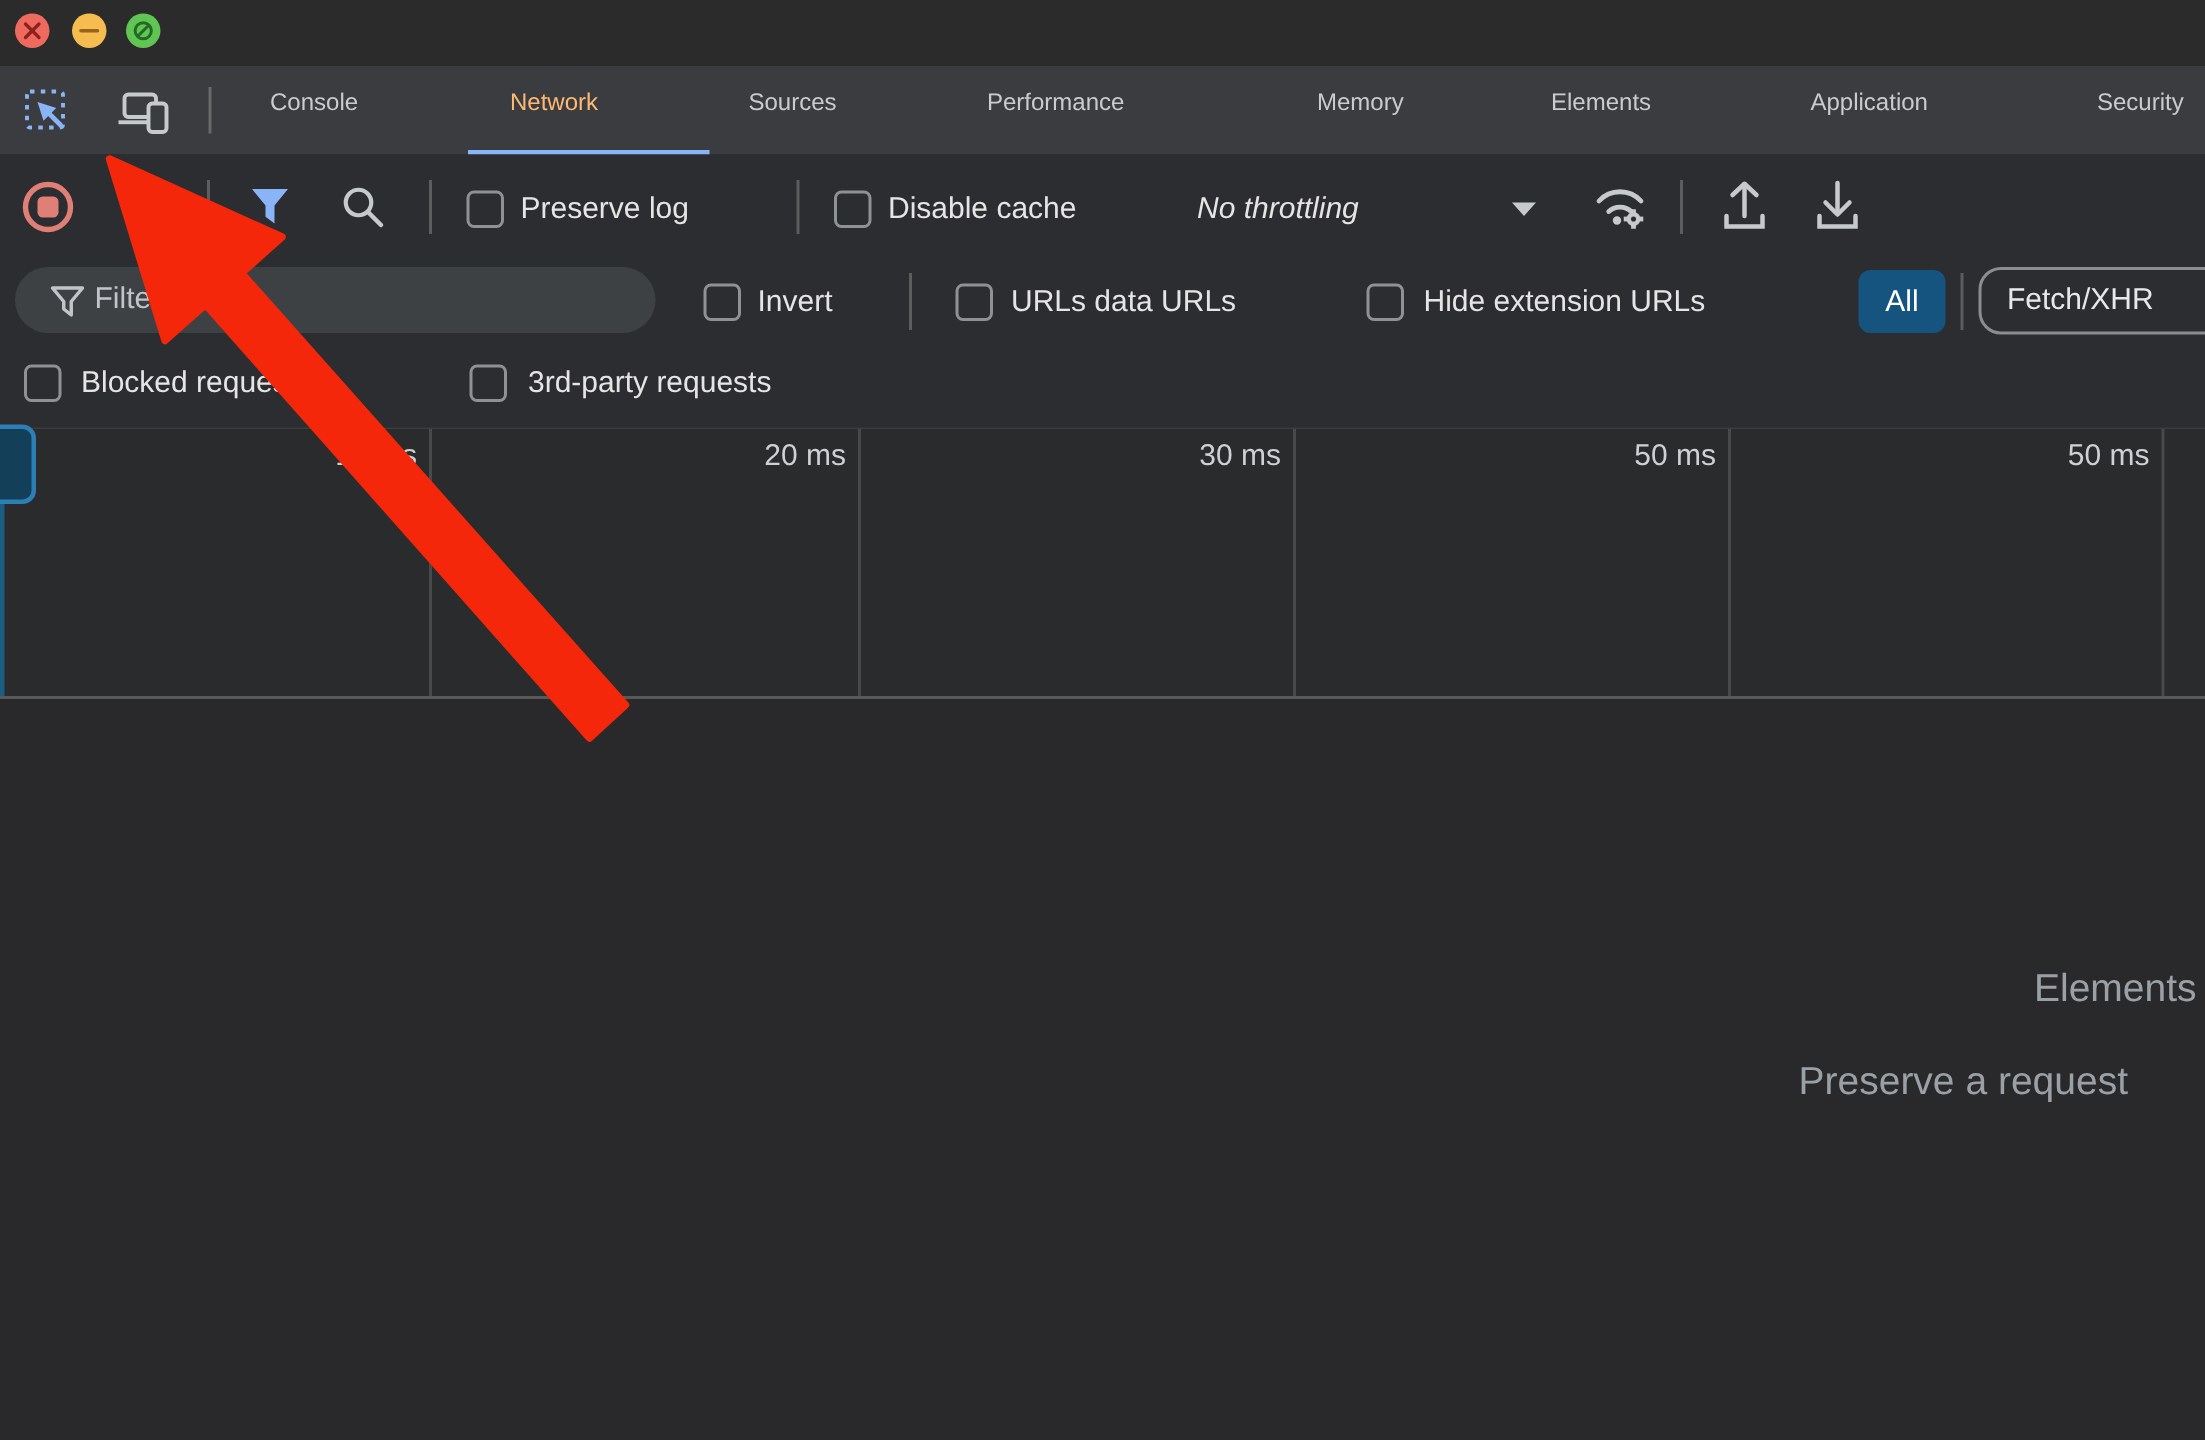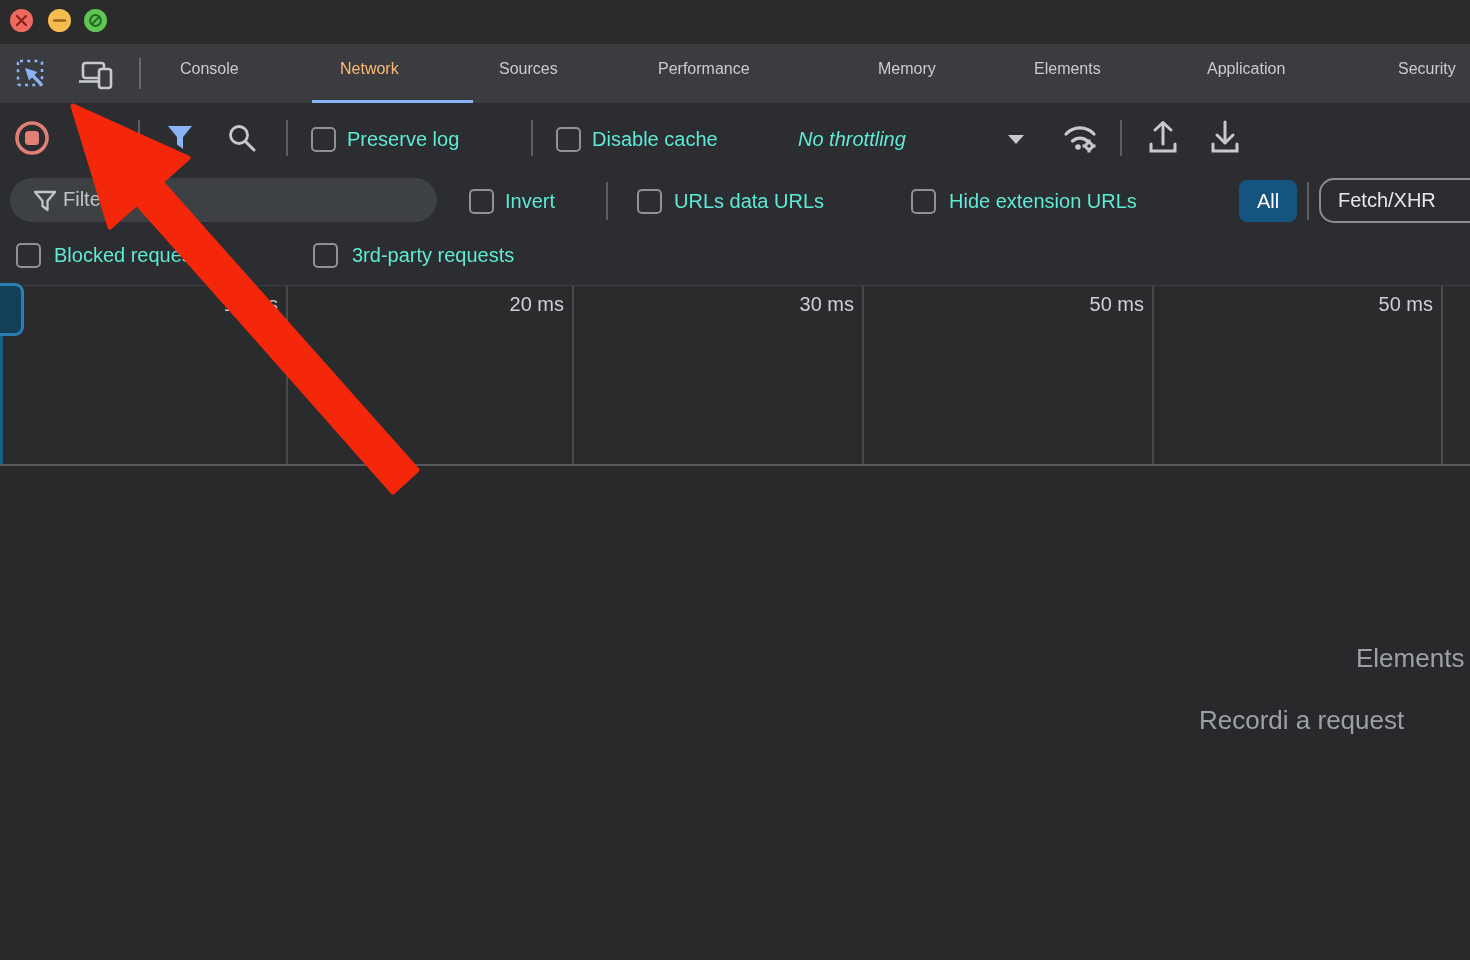--- a/index.html
+++ b/index.html
@@ -25,21 +25,21 @@
   .tab-application{left:1207px} .tab-security{left:1398px}
   .tab-underline { position:absolute; left:312px; bottom:0; width:161px; height:3px; background:#8ab4f8; }
   .tabbar-sep { position:absolute; left:139px; top:14px; width:2px; height:31px; background:#69696b; }
   .icon-abs { position:absolute; }
 
   
   .toolbar { position:absolute; left:0; top:103px; width:100%; height:69px;
              background:#2c2d30; border-bottom:1px solid #222325; }
   .v-sep { position:absolute; top:17px; width:2px; height:36px; background:#5c5d5f; }
   .cb { position:absolute; width:21px; height:21px; border:2px solid #8f9295; border-radius:5px; background:transparent; }
-  .lbl { position:absolute; font-size:20px; color:#5eead4; white-space:nowrap; }
+  .lbl { position:absolute; font-size:20px; color:#e5e5e5; white-space:nowrap; }
 
   .filter-row { position:absolute; left:0; top:172px; width:100%; height:58px; background:#2c2d30; }
   .pill-input { position:absolute; left:10px; top:6px; width:427px; height:44px;
                 border-radius:22px; background:#3e4144; }
   .pill-ph { position:absolute; left:53px; top:10px; font-size:20px; color:#c1c5c9; }
   .all-pill { position:absolute; left:1239px; top:8px; width:58px; height:42px; border-radius:8px;
               background:#15547e; color:#ffffff; font-size:20px; text-align:center; line-height:42px; }
   .fetch-pill { position:absolute; left:1319px; top:6px; width:153px; height:41px;
                 border:2px solid #8b8e90; border-radius:15px; font-size:20px; color:#e6e8ea;
                 line-height:41px; padding-left:17px; white-space:nowrap; }
@@ -210,19 +210,19 @@
     <div class="tick tick-1">10 ms</div>
     <div class="tick tick-2">20 ms</div>
     <div class="tick tick-3">30 ms</div>
     <div class="tick tick-4">50 ms</div>
     <div class="tick tick-5">50 ms</div>
     <div class="tl-line"></div>
     <div class="tl-handle"></div>
   </div>
 
   <div class="empty-line1">Elements</div>
-  <div class="empty-line2">Recordi a request</div>
+  <div class="empty-line2">Preserve a request</div>
 
   <svg class="arrow-overlay">
     <polygon points="73,106 188,158 161,182 417,470 393,492 137,203 110,227" fill="#f5270b" stroke="#f5270b" stroke-width="5" stroke-linejoin="round"></polygon>
   </svg>
 
 </div>
 
 </body></html>

